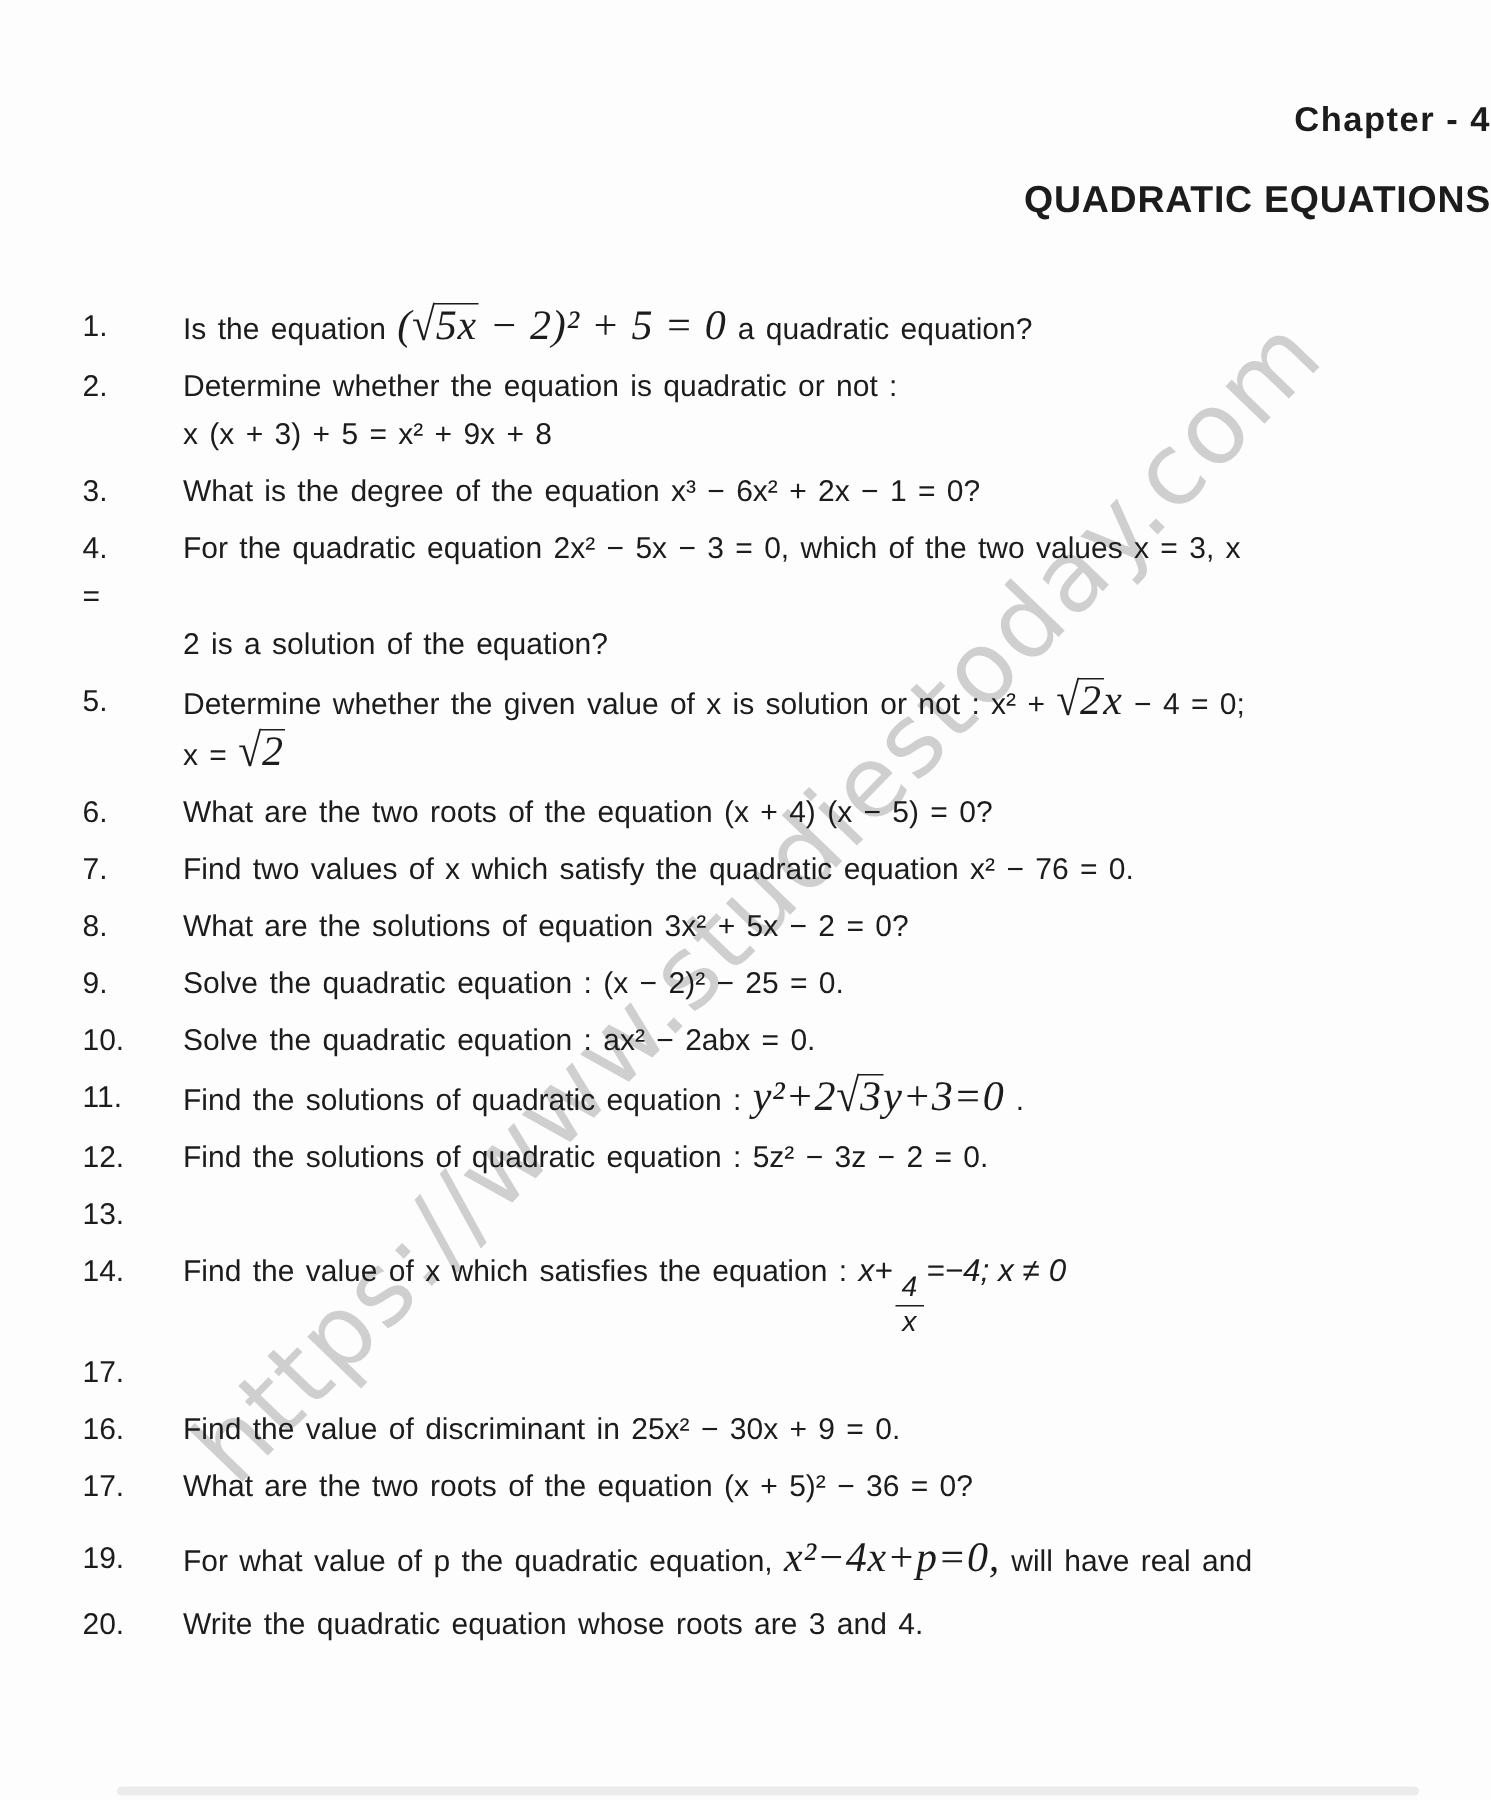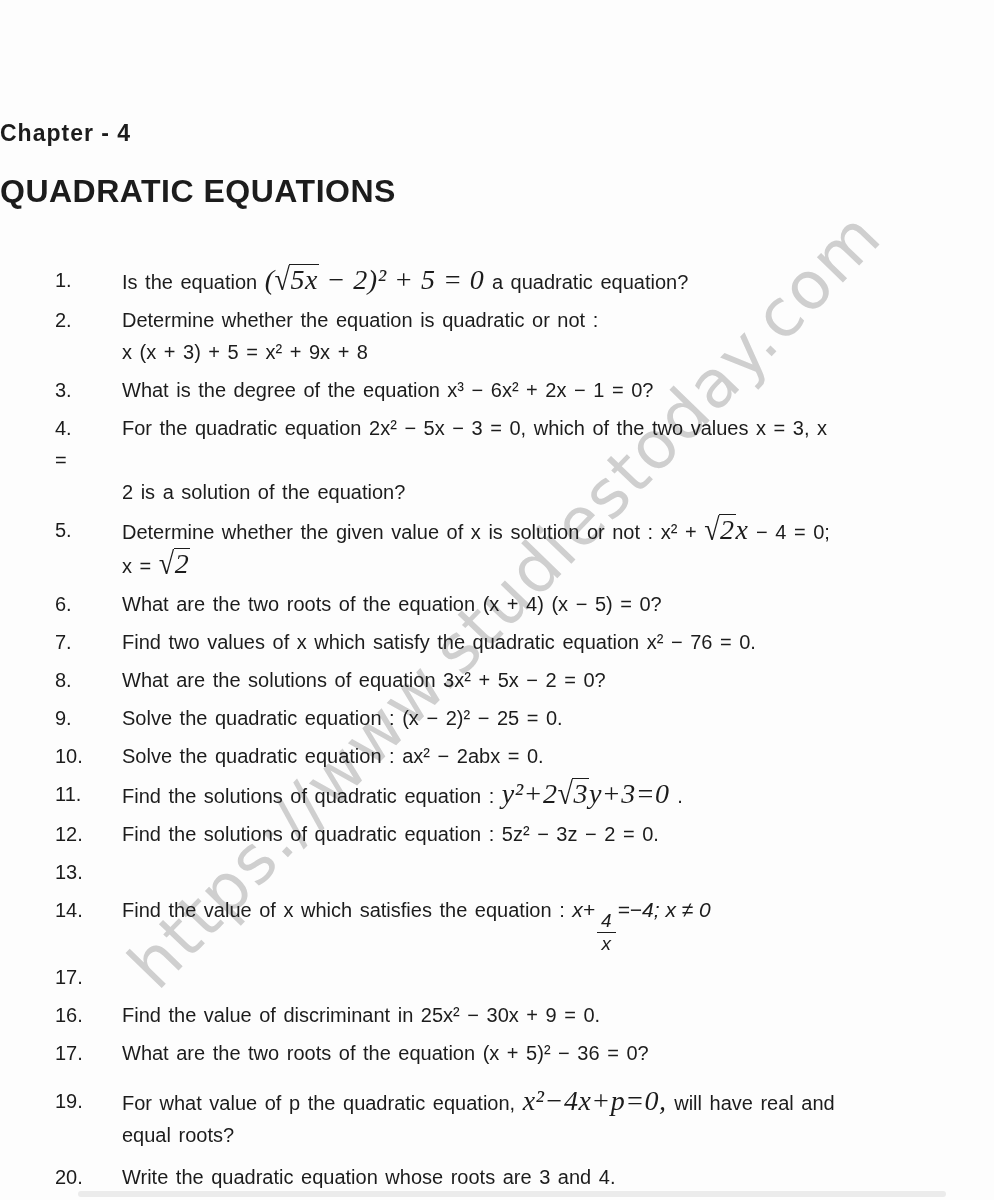--- a/index.html
+++ b/index.html
@@ -25,30 +25,30 @@
     font-size: 66px;
     letter-spacing: 2px;
     white-space: nowrap;
     opacity: 0.85;
     z-index: 0;
     user-select: none;
   }
 
   .content { position: relative; z-index: 1; }
 
-  .title-block { text-align: left; padding-top: 120px; }
+  .title-block { text-align: right; padding-top: 66px; }
   .chapter-title {
     margin: 0;
     font-size: 23px;
     font-weight: bold;
     letter-spacing: 1px;
   }
   .subject-title {
     margin: 26px 0 13px 0;
-    font-size: 32px;
+    font-size: 25px;
     font-weight: bold;
     letter-spacing: 0.5px;
   }
 
   .questions { margin-top: 54px; }
 
   .q { margin-bottom: 6px; }
   .q-idx-19 { margin-top: 16px; }
   .q-idx-20 { margin-top: 10px; }
 
@@ -240,24 +240,20 @@
           <div class="q-row">
             <span class="q-num">17.</span>
             <span class="q-text">What are the two roots of the equation (x + 5)² − 36 = 0?</span>
           </div>
         </div>
         <div class="q q-idx-19">
           <div class="q-row">
             <span class="q-num">19.</span>
             <span class="q-text">For what value of p the quadratic equation, <span class="math">x²−4x+p=0,</span>  will have real and</span>
           </div>
-          <div class="q-row">
-            <span class="q-num"></span>
-            <span class="q-text">equal roots?</span>
-          </div>
         </div>
         <div class="q q-idx-20">
           <div class="q-row">
             <span class="q-num">20.</span>
             <span class="q-text">Write the quadratic equation whose roots are 3 and 4.</span>
           </div>
         </div>
       </div>
   </div>
   <div class="bottom-bar"></div>

